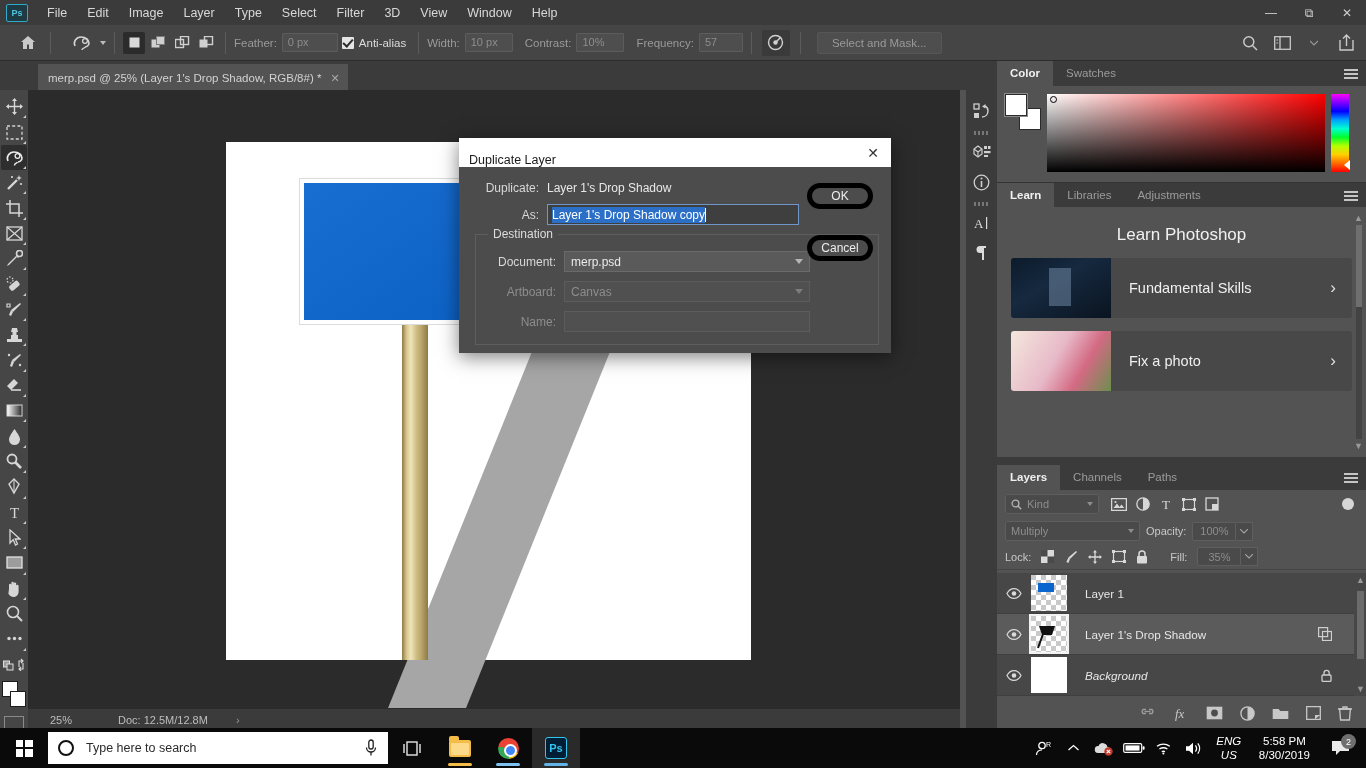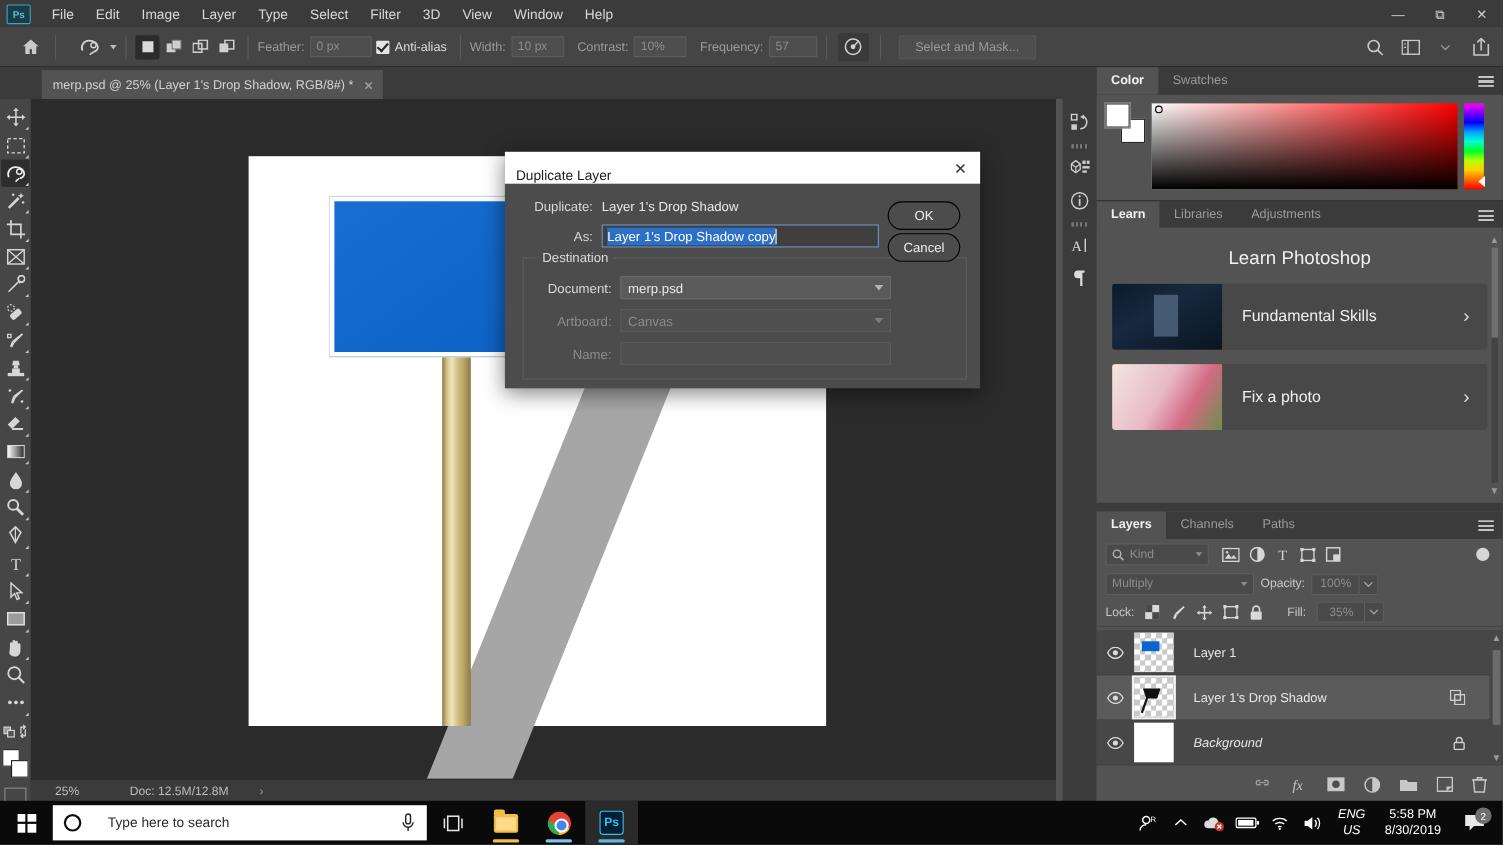--- a/index.html
+++ b/index.html
@@ -234,33 +234,33 @@
     width:246px; height:21px; background:#5a5a5a; border:1px solid #6a6a6a;
     display:flex; align-items:center; padding:0 6px; font-size:12px; color:#eaeaea;
   }
   .sel-box.disabled { background:#505050; color:#8c8c8c; border-color:#5c5c5c; }
   .sel-box .cr { margin-left:auto; border-left:4px solid transparent;border-right:4px solid transparent;border-top:5px solid #b5b5b5; }
   .sel-box.disabled .cr { border-top-color:#7c7c7c; }
   .txt-box { width:246px; height:21px; background:#505050; border:1px solid #5c5c5c; }
   .dlg-lbl.dim { color:#8d8d8d; }
   .dlg-buttons { position:absolute; right:18px; top:16px; width:66px; }
   .dbtn {
-    width:66px; height:26px; border:1px solid #000000; border-radius:13px;
+    width:66px; height:26px; border:5px solid #000000; border-radius:13px;
     display:flex; align-items:center; justify-content:center; font-size:12px; color:#ededed;
-    margin-bottom:3px; background:#4c4c4c;
+    margin-bottom:26px; background:#4c4c4c;
   }
 
   
   .taskbar { position:absolute; left:0; bottom:0; width:1366px; height:40px; background:#0a0a0a; display:flex; align-items:center; }
   .tb-start { width:48px; height:40px; display:flex; align-items:center; justify-content:center; }
   .winlogo { width:17px; height:17px; display:grid; grid-template-columns:1fr 1fr; grid-template-rows:1fr 1fr; gap:2px; }
   .winlogo i { background:#fff; display:block; }
   .tb-search { width:340px; height:32px; background:#fff; display:flex; align-items:center; padding:0 10px; }
   .tb-search .circ { width:16px;height:16px;border:2px solid #111;border-radius:50%; }
-  .tb-search .ph { margin-left:24px; color:#2b2b2b; font-size:12.5px; flex:1;}
+  .tb-search .ph { margin-left:12px; color:#2b2b2b; font-size:12.5px; flex:1;}
   .tb-ic { width:48px; height:40px; display:flex; align-items:center; justify-content:center; position:relative;}
   .tb-ic.active { background:#2a2a2a; }
   .tb-ic .underline { position:absolute; bottom:2px; left:12px; width:24px; height:3px; background:#5fb3e6; border-radius:2px;}
   .folder { width:22px;height:17px;background:#f5bd48; border-radius:2px; position:relative;}
   .folder:before{content:"";position:absolute;top:-4px;left:0;width:10px;height:5px;background:#f5bd48;border-radius:2px 2px 0 0;}
   .folder:after{content:"";position:absolute;top:3px;left:2px;right:2px;bottom:2px;background:#fdd98a;border-radius:1px;}
   .chrome { width:21px;height:21px;border-radius:50%;
     background:conic-gradient(#ea4335 0 33%, #fbbc05 0 50%, #34a853 0 78%, #ea4335 0);
     position:relative;}
   .chrome:after{content:"";position:absolute;left:6px;top:6px;width:9px;height:9px;background:#4285f4;border-radius:50%;border:2px solid #fff;}

